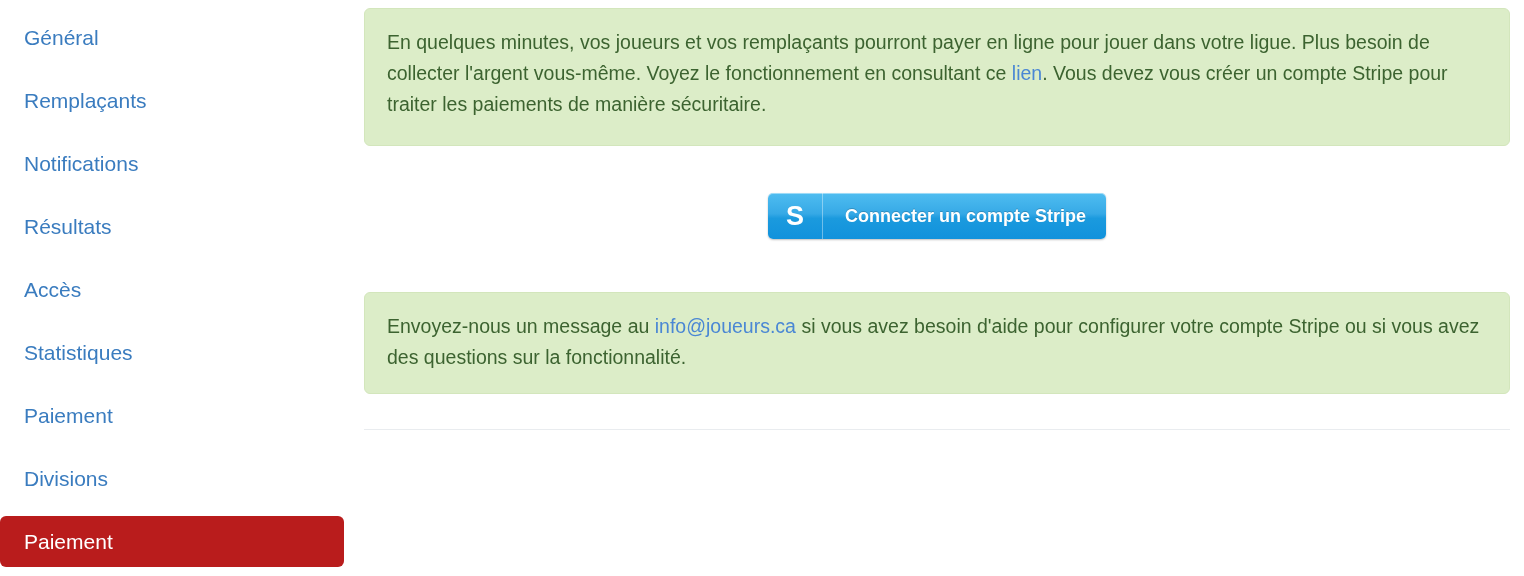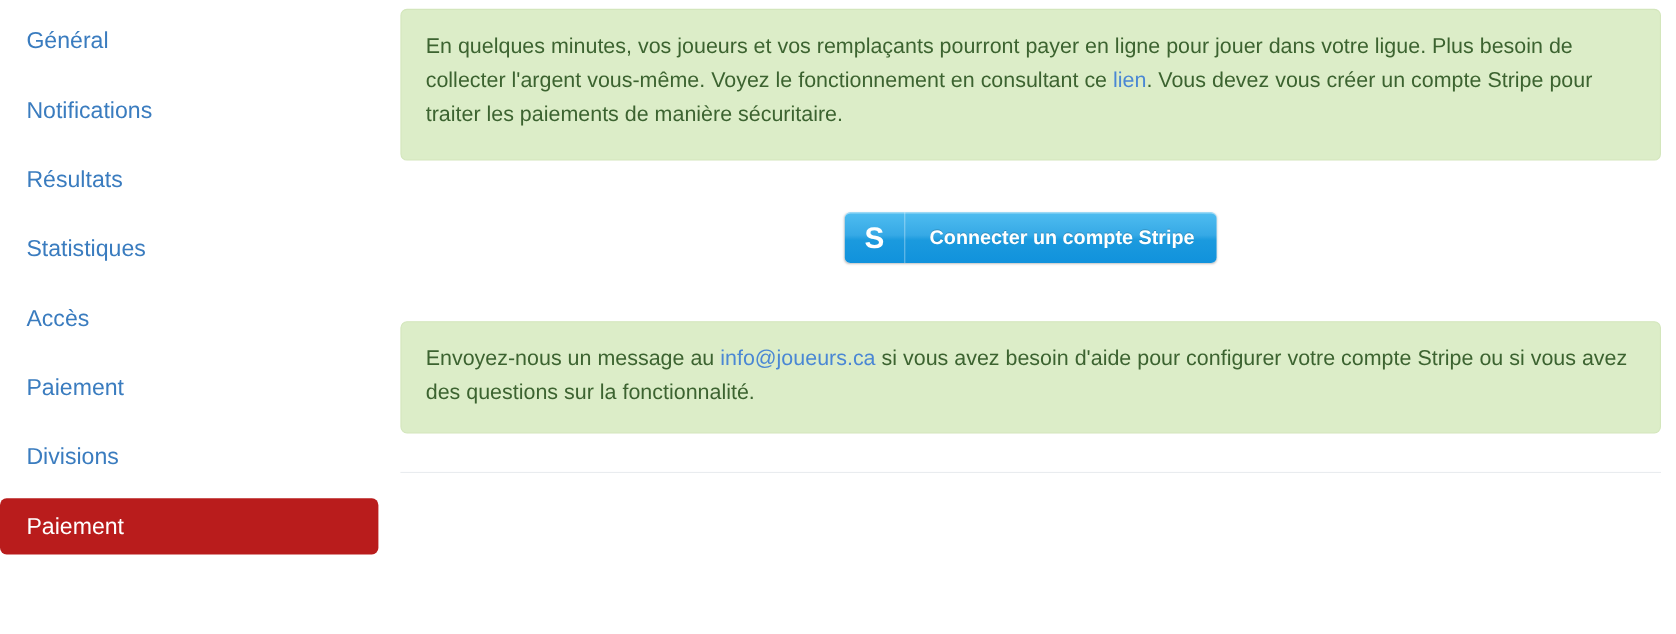--- a/index.html
+++ b/index.html
@@ -127,24 +127,25 @@
     width: 100%;
   }
 </style>
 </head>
 <body>
 
 <div class="page">
 
   <nav class="sidebar">
     <a class="nav-item" href="#">Général</a>
+    <a class="nav-item" href="#">Remplaçants</a>
     <a class="nav-item" href="#">Notifications</a>
     <a class="nav-item" href="#">Résultats</a>
+    <a class="nav-item" href="#">Accès</a>
     <a class="nav-item" href="#">Statistiques</a>
-    <a class="nav-item" href="#">Accès</a>
     <a class="nav-item" href="#">Paiement</a>
     <a class="nav-item" href="#">Divisions</a>
     <a class="nav-item active" href="#">Paiement</a>
   </nav>
 
   <main class="content">
 
     <div class="alert alert-1">
       <span>En quelques minutes, vos joueurs et vos remplaçants pourront payer en ligne pour jouer dans votre ligue. Plus besoin de collecter l'argent vous-même. Voyez le fonctionnement en consultant ce </span><a href="#">lien</a><span>. Vous devez vous créer un compte Stripe pour traiter les paiements de manière sécuritaire.</span>
     </div>

